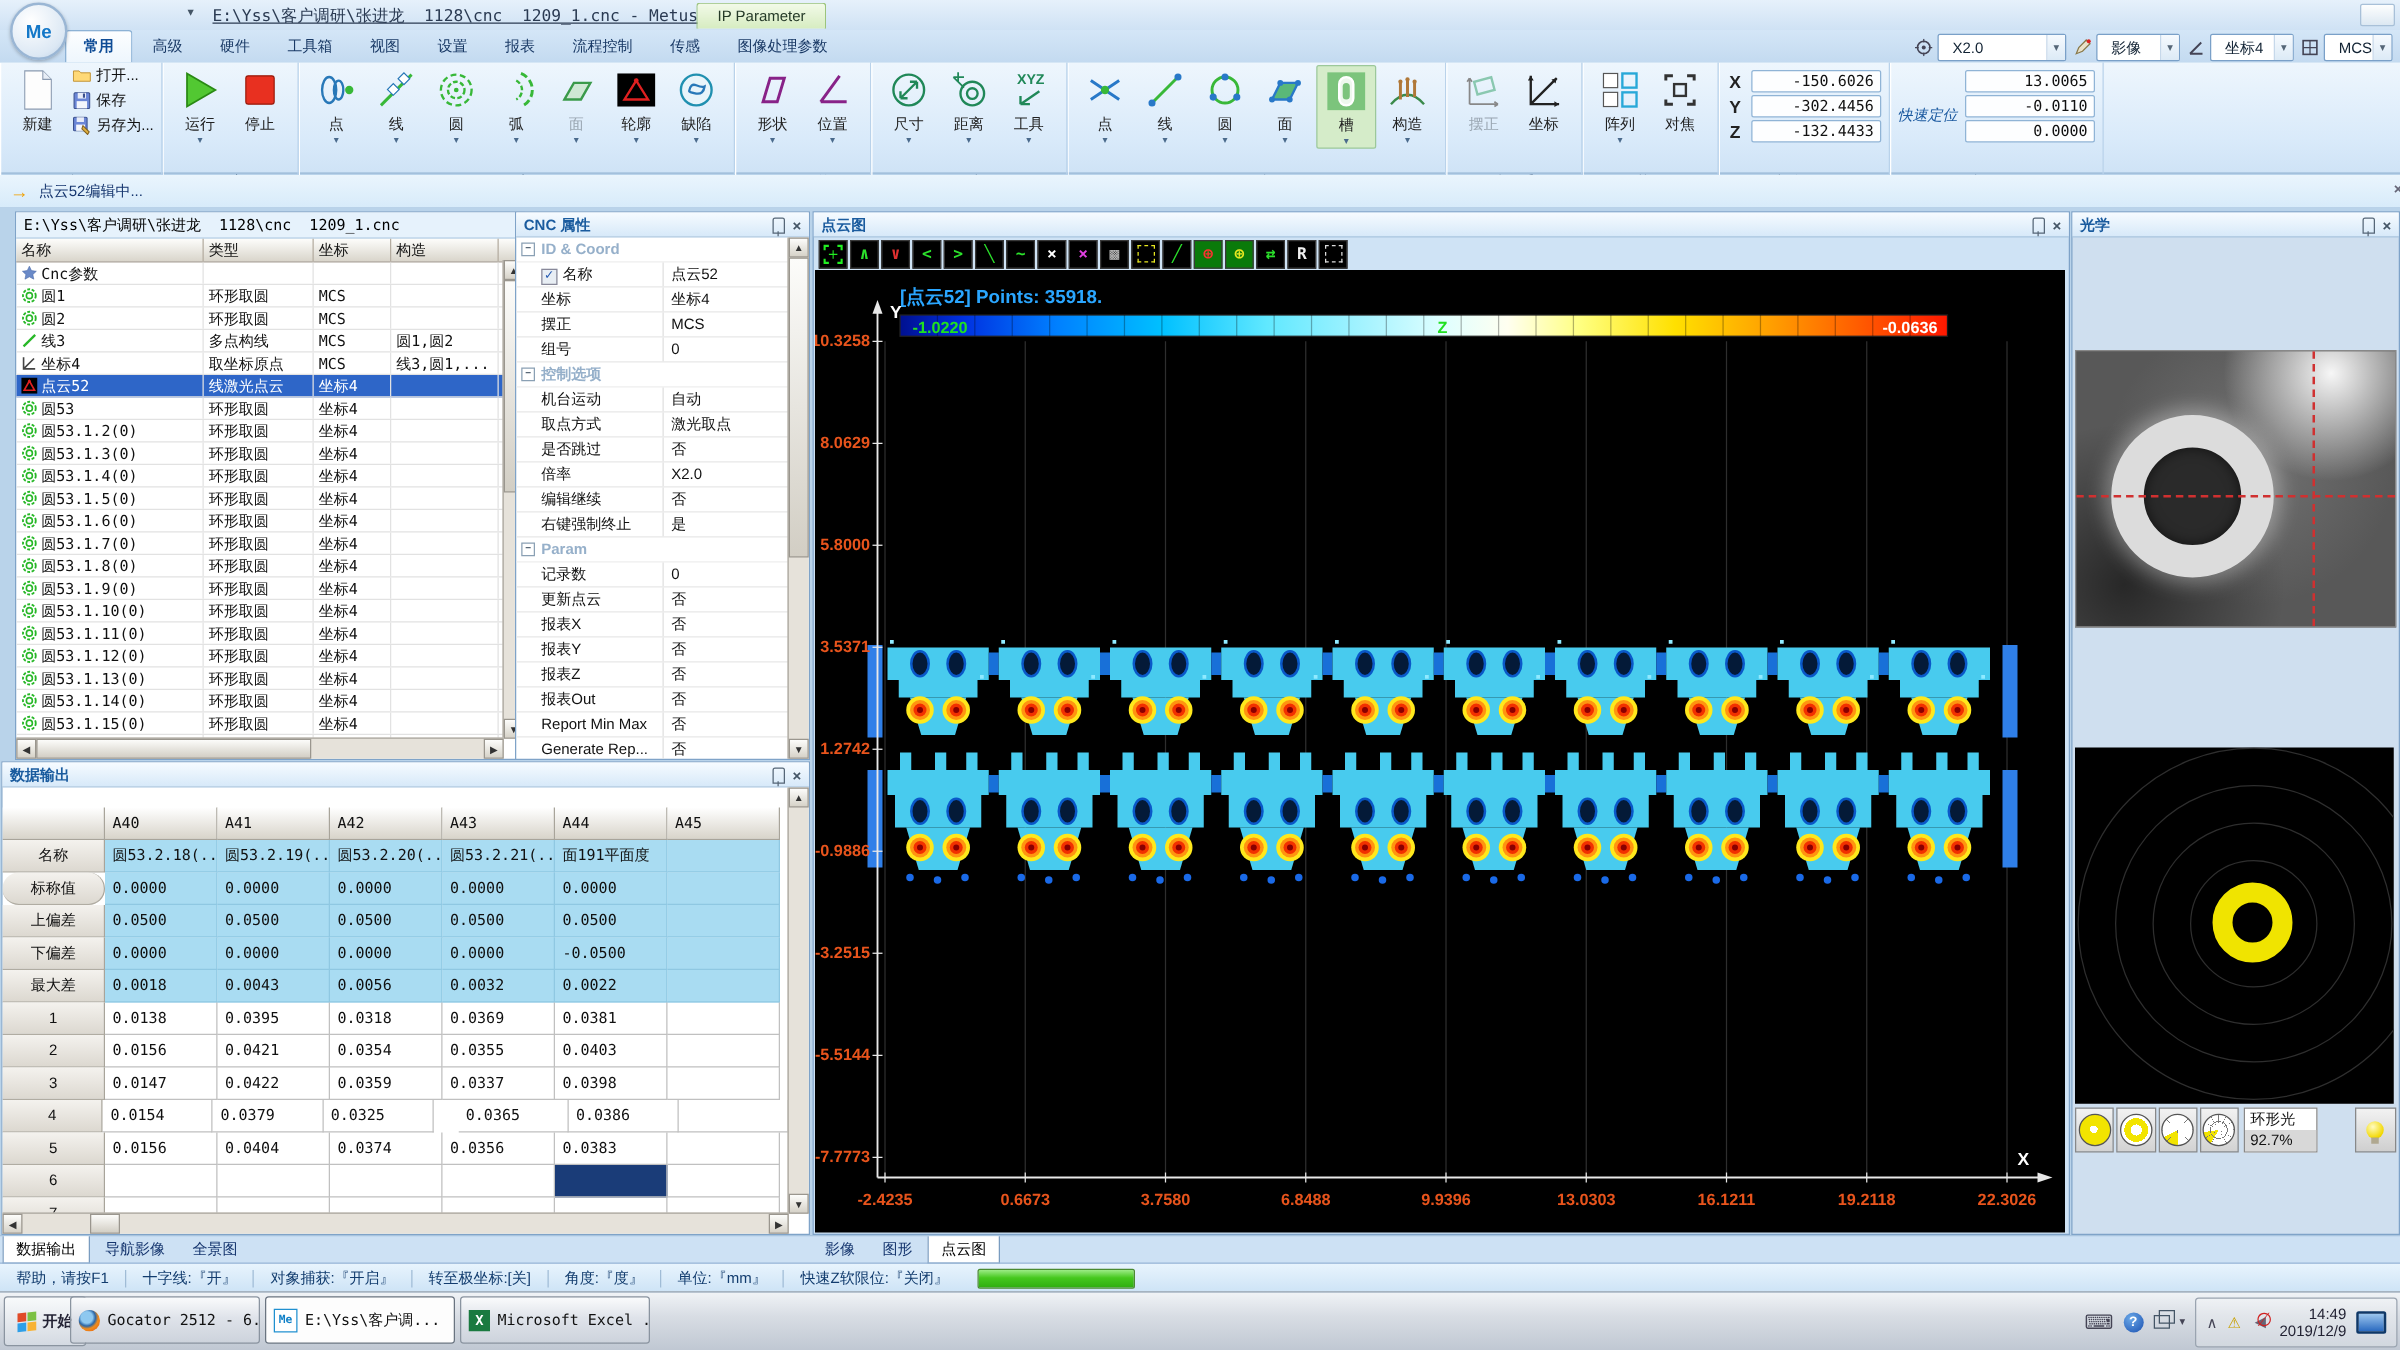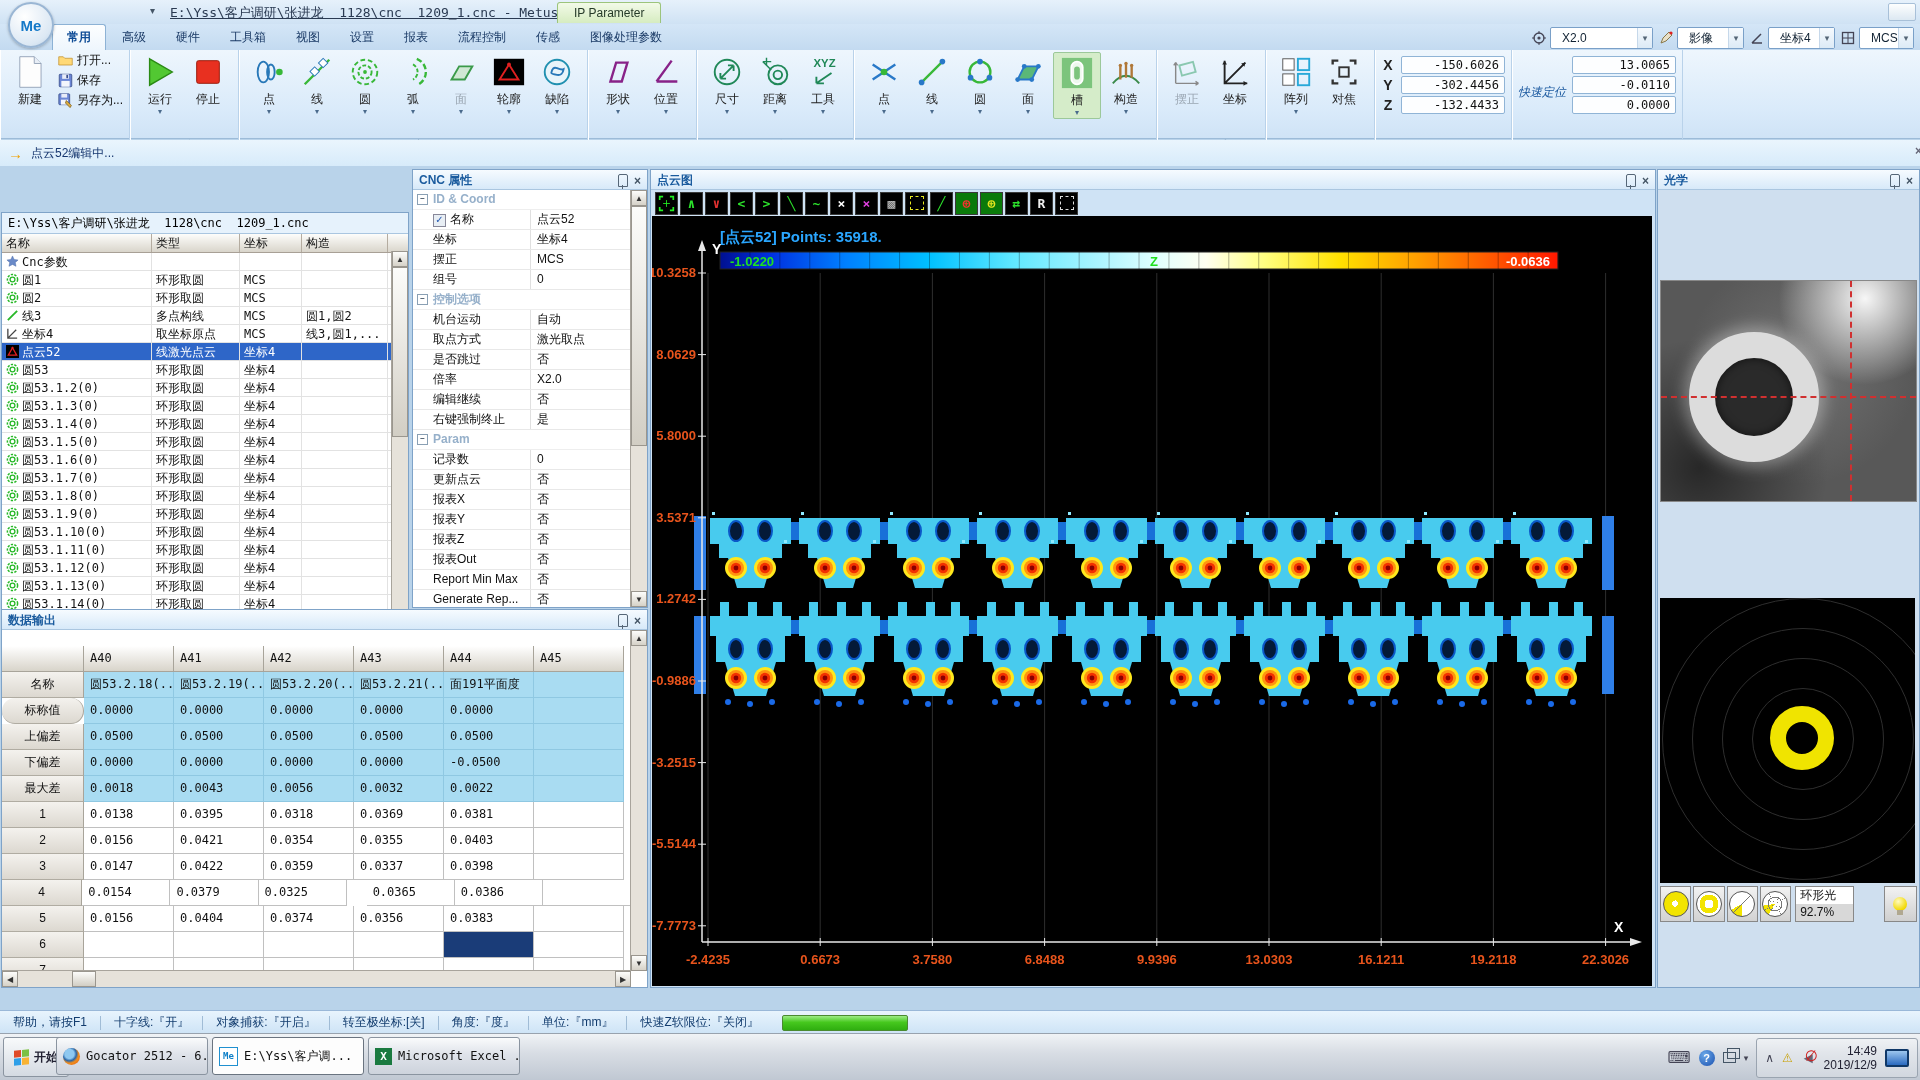--- a/index.html
+++ b/index.html
@@ -73,21 +73,21 @@
   #workspace{position:absolute;left:0;top:166px;width:1920px;height:822px;background:#b9d3ea;}
   .panel{position:absolute;background:#fff;border:1px solid #7fa3c8;}
   .ptitle2{height:20px;background:linear-gradient(#f6fbff,#d7e9f9);border-bottom:1px solid #aac6e0;
     color:#1a5b9e;font-weight:bold;padding:2px 6px 0;display:flex;box-sizing:border-box;}
   .picons{margin-left:auto;display:flex;gap:6px;color:#456;align-items:center;}
   .pin{display:inline-block;width:8px;height:11px;border:1px solid #567;border-radius:2px 2px 0 0;position:relative;}
   .pin::after{content:"";position:absolute;left:3px;top:10px;width:1px;height:4px;background:#567;}
   .xic{font-weight:bold;}
 
   
-  #treepanel{left:1px;top:3px;width:406px;height:437px;margin-top:43px;}
+  #treepanel{left:12px;top:3px;width:406px;height:437px;}
   #treetitle{height:20px;line-height:20px;background:#e6f2fc;border-bottom:1px solid #aac6e0;
     padding:0 6px;font-size:12px;color:#000;}
   #treehead{display:flex;height:18px;background:linear-gradient(#fdfdfb,#d9d5cb);
     border-bottom:1px solid #a8a096;}
   .thcell{border-right:1px solid #b4aca0;padding:1px 4px;box-sizing:border-box;color:#111;}
   #treebody{height:382px;overflow:hidden;font-family:"DejaVu Sans Mono",monospace;}
   .trow{display:flex;height:17px;line-height:16px;border-bottom:1px solid #e2e2e2;}
   .trow.sel{background:#2e66c8;color:#fff;}
   .tcell{border-right:1px solid #e2e2e2;padding:0 4px;box-sizing:border-box;overflow:hidden;
     white-space:nowrap;display:flex;align-items:center;gap:3px;}
@@ -1745,20 +1745,24 @@
             <div id="lightvalue">92.7%</div>
           </div>
           <div id="bulbbtn">
             <span class="bulb"></span>
           </div>
         </div>
     </div>
 
   </div>
 
+  <div id="bottomtabs">
+    <div id="lefttabs"><div class="btab active">数据输出</div><div class="btab">导航影像</div><div class="btab">全景图</div></div>
+    <div id="cloudtabs"><div class="btab">影像</div><div class="btab">图形</div><div class="btab active">点云图</div></div>
+  </div>
 
   <div id="statusbar">
       <div class="sitem">帮助，请按F1</div>
       <div class="ssep"></div>
       <div class="sitem">十字线:『开』</div>
       <div class="ssep"></div>
       <div class="sitem">对象捕获:『开启』</div>
       <div class="ssep"></div>
       <div class="sitem">转至极坐标:[关]</div>
       <div class="ssep"></div>

